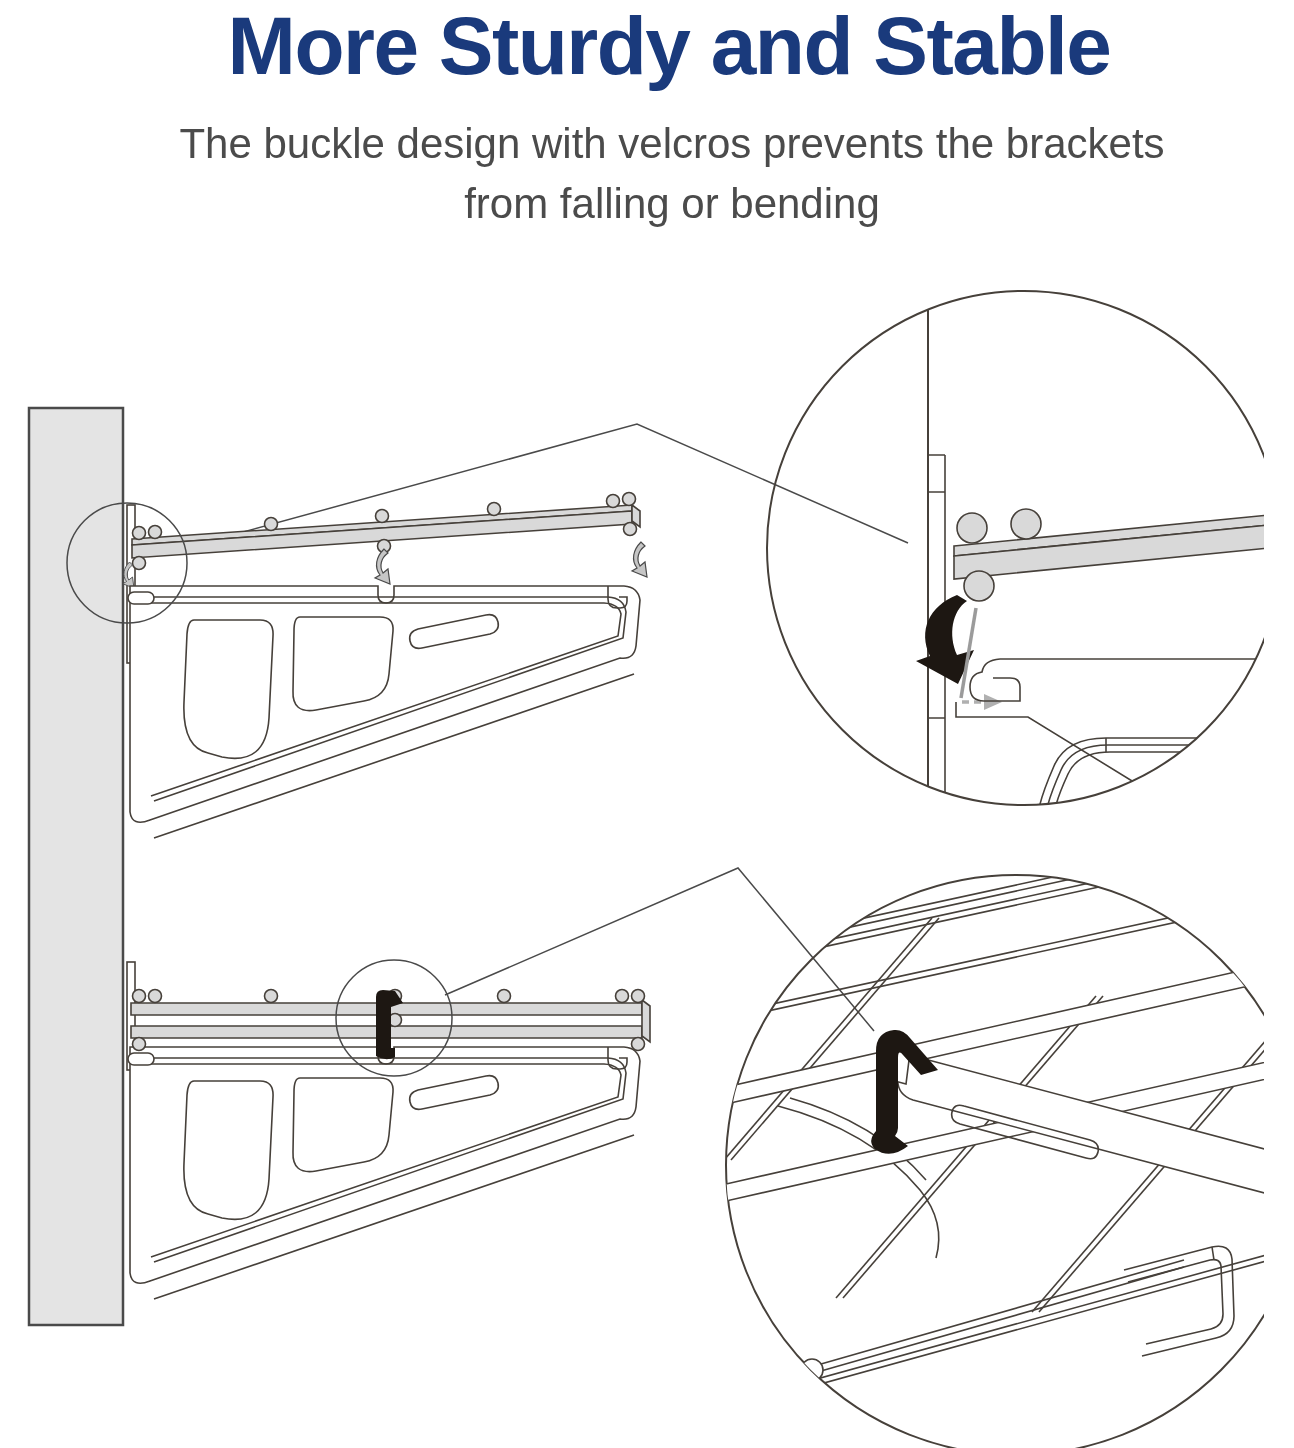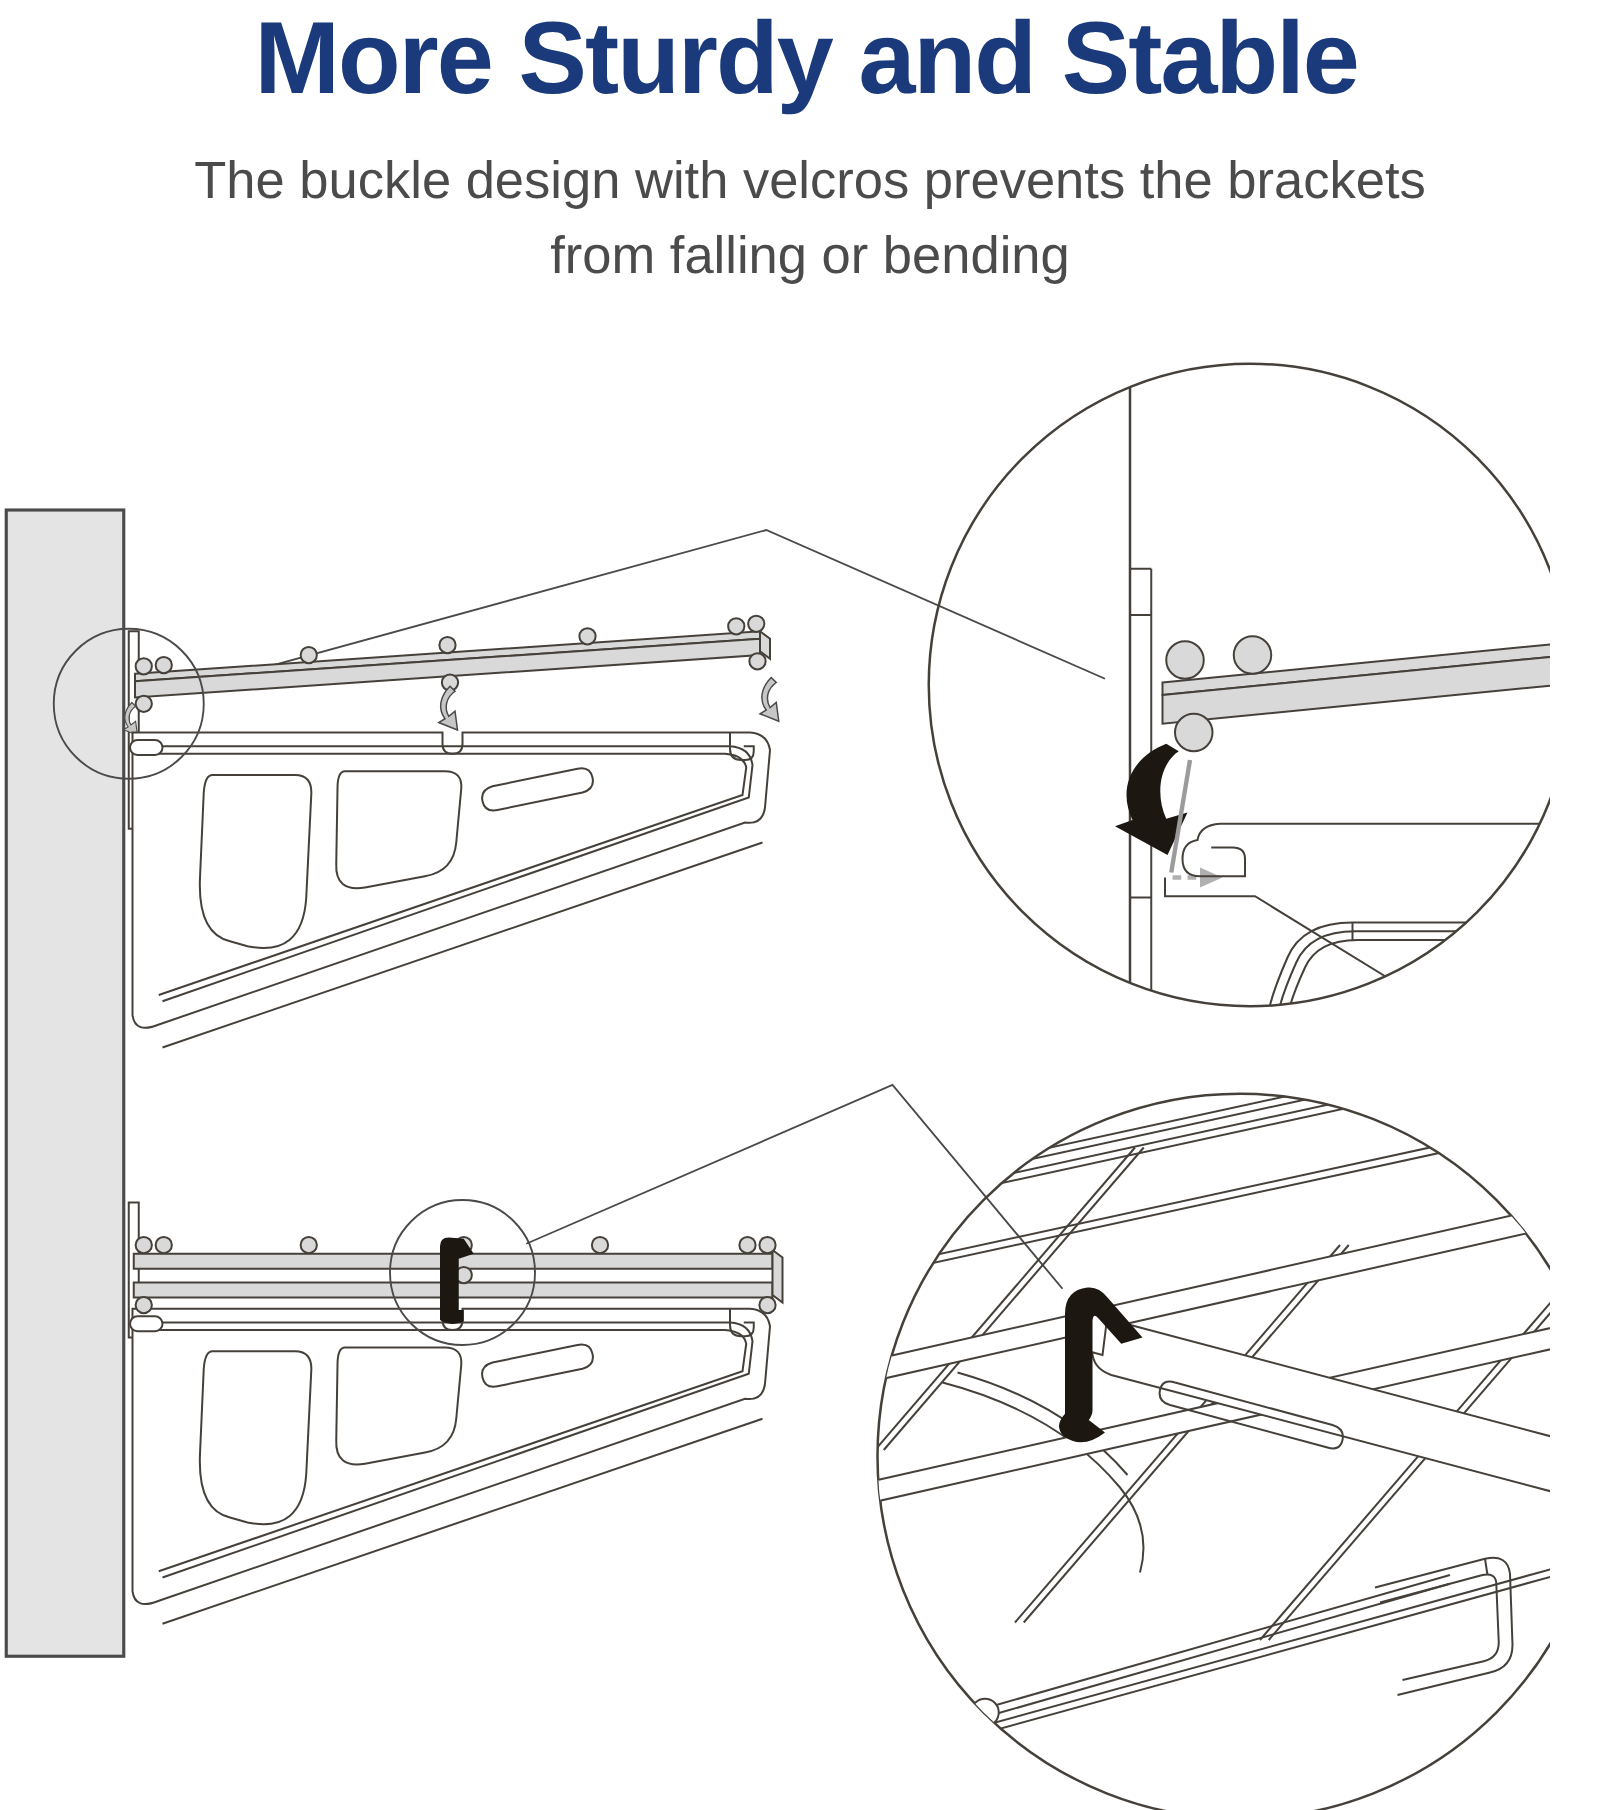--- a/index.html
+++ b/index.html
@@ -1,17 +1,17 @@
 <!DOCTYPE html>
 <html><head>
 <meta charset="utf-8">
 <style>
   html,body{margin:0;padding:0;background:#ffffff;}
   #stage{position:relative;width:1240px;height:1448px;background:#ffffff;overflow:hidden;
-         font-family:"Liberation Sans", sans-serif;}
+         font-family:"Liberation Sans", sans-serif;margin-left:24px;}
   svg{display:block;}
   text{font-family:"Liberation Sans", sans-serif;}
   .title-text{font-size:82px;font-weight:bold;letter-spacing:-1.5px;}
   .sub-text{font-size:42px;font-weight:400;letter-spacing:0px;}
   .ln{stroke:#46403a;stroke-width:1.6;fill:none;}
   .ln2{stroke:#46403a;stroke-width:2;fill:none;}
   .metal{fill:#d9d9d9;stroke:#46403a;stroke-width:1.6;}
   .whitefill{fill:#ffffff;stroke:#46403a;stroke-width:1.6;}
   .callout{stroke:#4a4a4a;stroke-width:1.5;fill:none;}
   .grayarrow{fill:#c6c6c6;stroke:#4a4a4a;stroke-width:1.2;}

